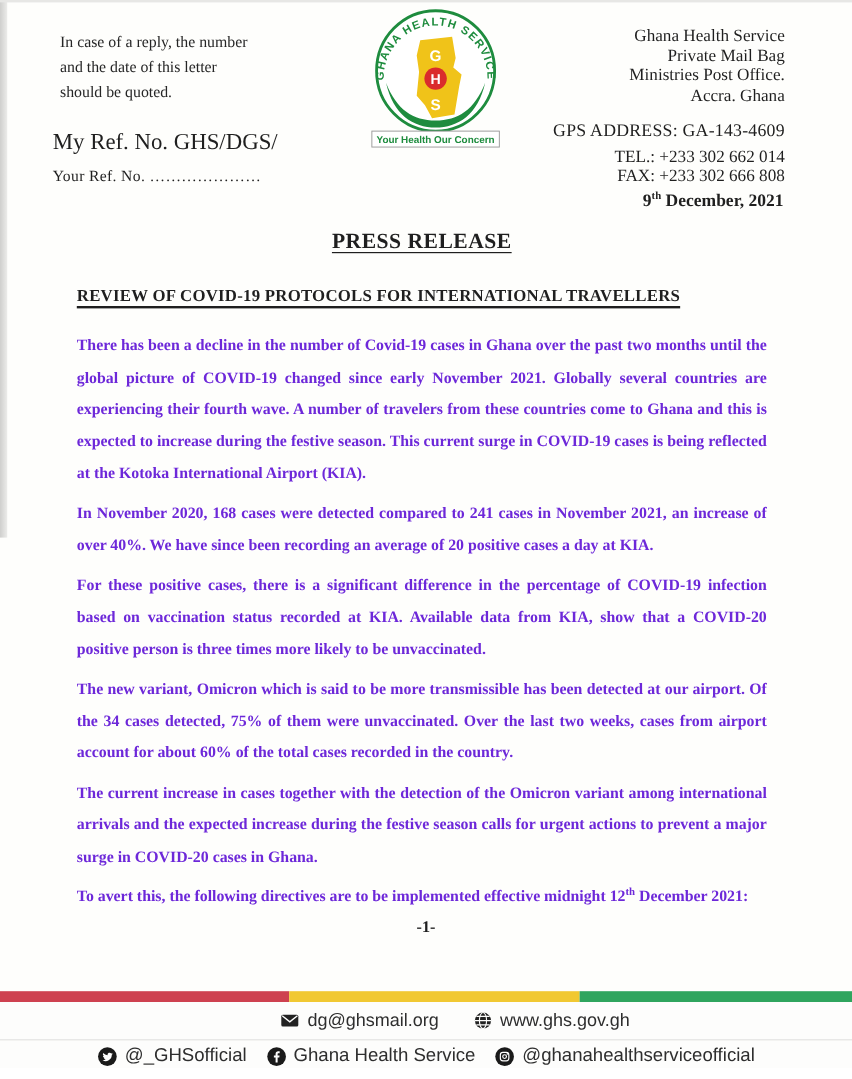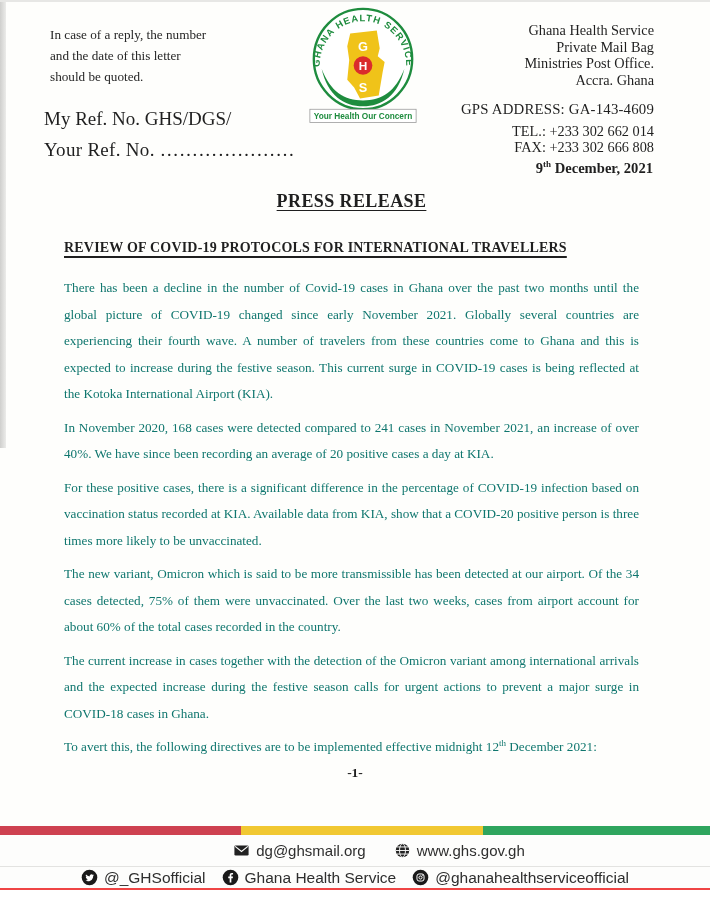--- a/index.html
+++ b/index.html
@@ -11,21 +11,21 @@
   }
   
   .edge-left { position:absolute; left:0; top:0; width:6px; height:448px;
     background:linear-gradient(to right,#cfcfcd,#ececea); }
   .edge-top { position:absolute; left:0; top:0; width:100%; height:2px; background:#e7e7e5; }
 
   
   .reply-note { position:absolute; left:50px; top:24px; width:168px;
     font-size:13.2px; line-height:1.6; color:#262626; }
   .my-ref  { position:absolute; left:44px; top:108px; font-size:19px; }
-  .your-ref{ position:absolute; left:44px; top:139px; font-size:19px; letter-spacing:.3px; }
+  .your-ref{ position:absolute; left:44px; top:139px; font-size:13px; letter-spacing:.3px; }
 
   .logo-wrap { position:absolute; left:299px; top:5px; width:128px; }
   .logo-wrap svg { display:block; width:128px; height:120px; }
 
   .addr-block { position:absolute; right:56px; top:22px; text-align:right; }
   .addr-line { font-size:14.3px; line-height:16.5px; }
   .gps  { position:absolute; right:56px; top:101px; font-size:14.8px; letter-spacing:.2px; }
   .tel  { position:absolute; right:56px; top:123px; font-size:14.3px; }
   .fax  { position:absolute; right:56px; top:139px; font-size:14.3px; }
   .date { position:absolute; right:57px; top:160px; font-size:14.6px; font-weight:bold; }
@@ -33,37 +33,37 @@
 
   
   .doc { position:absolute; left:64px; right:71px; top:191px; }
   .press-release { text-align:center; font-size:18px; font-weight:bold; letter-spacing:.4px;
     text-decoration:underline; text-decoration-thickness:1.4px; text-underline-offset:3px;
     margin-bottom:28px; }
   .doc-title { font-size:14px; font-weight:bold; letter-spacing:.2px;
     text-decoration:underline; text-decoration-thickness:1.5px; text-underline-offset:3.5px;
     margin-bottom:19px; }
   .doc p { font-size:13.2px; line-height:26.5px; text-align:justify; margin-bottom:7px;
-    color:#0f766e; }
+    color:#6d28d9;font-weight:bold; }
   .doc p.closing { text-align:left; margin-top:3px; }
 
   .page-number { position:absolute; left:0; width:100%; top:765px; text-align:center;
     font-size:13.5px; font-weight:bold; }
 
   
   .footer { position:absolute; left:0; right:0; top:826px; font-family:"Liberation Sans", sans-serif; }
   .stripe { display:flex; height:9px; }
   .stripe span { height:100%; }
   .stripe .s-red    { width:34%; background:#ce4150; }
   .stripe .s-yellow { width:34%; background:#f1c832; }
   .stripe .s-green  { width:32%; background:#2fa55e; }
   .contact-row { height:31px; display:flex; align-items:center; justify-content:center;
     gap:28px; background:#fdfdfc;padding-left:48px; }
   .social-row { height:28px; display:flex; align-items:center; justify-content:center;
-    gap:16px; border-top:1px solid #e3e3e1; border-bottom:6px solid #ef4444; background:#fdfdfc; }
+    gap:16px; border-top:1px solid #e3e3e1; border-bottom:1px solid #ef4444; background:#fdfdfc; }
   .f-item { display:flex; align-items:center; gap:6px; font-size:15px; color:#2e2e2e; }
   .social-row .f-item { font-size:15.5px; }
   .f-icon { display:inline-flex; width:17px; height:17px; }
   .f-icon svg { width:17px; height:17px; }
 </style>
 </head>
 <body>
 
 <div class="page">
   <div class="edge-left"></div>
@@ -102,21 +102,21 @@
   <div class="fax">FAX: +233 302 666 808</div>
   <div class="date"><span>9</span><sup>th</sup><span> December, 2021</span></div>
 
   <div class="doc">
     <div class="press-release">PRESS RELEASE</div>
     <div class="doc-title">REVIEW OF COVID-19 PROTOCOLS FOR INTERNATIONAL TRAVELLERS</div>
     <p>There has been a decline in the number of Covid-19 cases in Ghana over the past two months until the global picture of COVID-19 changed since early November 2021. Globally several countries are experiencing their fourth wave. A number of travelers from these countries come to Ghana and this is expected to increase during the festive season. This current surge in COVID-19 cases is being reflected at the Kotoka International Airport (KIA).</p>
     <p>In November 2020, 168 cases were detected compared to 241 cases in November 2021, an increase of over 40%. We have since been recording an average of 20 positive cases a day at KIA.</p>
     <p>For these positive cases, there is a significant difference in the percentage of COVID-19 infection based on vaccination status recorded at KIA. Available data from KIA, show that a COVID-20 positive person is three times more likely to be unvaccinated.</p>
     <p>The new variant, Omicron which is said to be more transmissible has been detected at our airport. Of the 34 cases detected, 75% of them were unvaccinated. Over the last two weeks, cases from airport account for about 60% of the total cases recorded in the country.</p>
-    <p>The current increase in cases together with the detection of the Omicron variant among international arrivals and the expected increase during the festive season calls for urgent actions to prevent a major surge in COVID-18 cases in Ghana.</p>
+    <p>The current increase in cases together with the detection of the Omicron variant among international arrivals and the expected increase during the festive season calls for urgent actions to prevent a major surge in COVID-20 cases in Ghana.</p>
     <p class="closing"><span>To avert this, the following directives are to be implemented effective midnight 12</span><sup>th</sup><span> December 2021:</span></p>
   </div>
 
   <div class="page-number">-1-</div>
 
   <div class="footer">
     <div class="stripe">
       <span class="s-red"></span>
       <span class="s-yellow"></span>
       <span class="s-green"></span>

